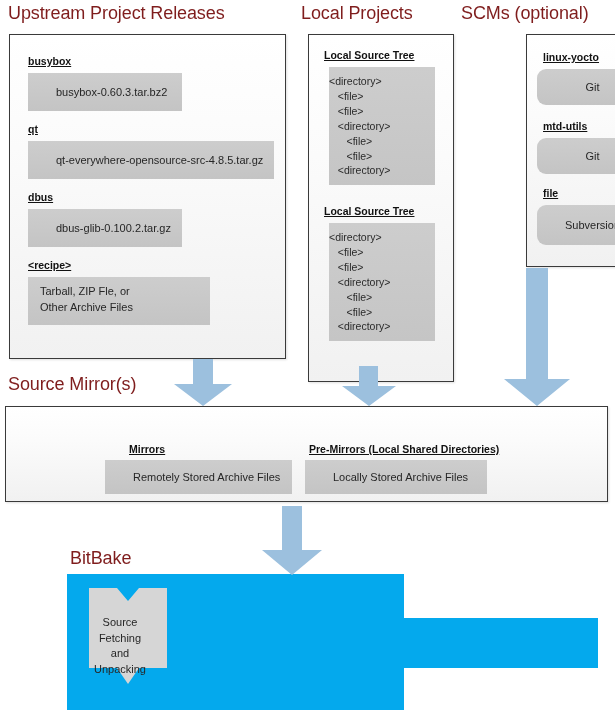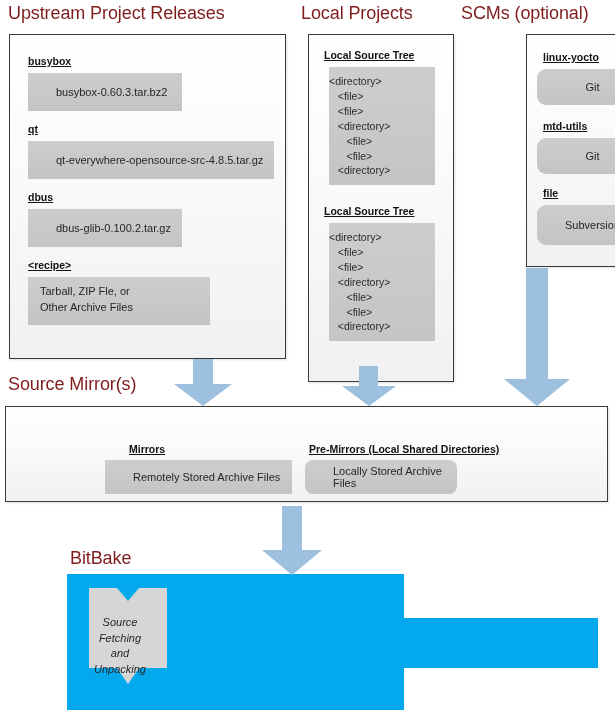--- a/index.html
+++ b/index.html
@@ -205,30 +205,30 @@
       <path d="M 26 0 L 48 0 L 48 111 L 70 111 L 37 138 L 4 111 L 26 111 Z" fill="#9CC0DE"></path>
     </svg>
   </div>
 
   <div class="panel" style="left:5px; top:406px; width:603px; height:96px;">
 
     <div class="group-label" style="left:101px; top:36px;padding-left:22px;">Mirrors</div>
     <div class="gbox pad-left" style="left:99px; top:53px; width:187px; height:34px;">Remotely Stored Archive Files</div>
 
     <div class="group-label" style="left:303px; top:36px;">Pre-Mirrors (Local Shared Directories)</div>
-    <div class="gbox pad-left" style="left:299px; top:53px; width:152px; height:34px;border-radius:8px;">Locally Stored Archive Files</div>
+    <div class="gbox pad-left" style="left:299px; top:53px; width:182px; height:34px;">Locally Stored Archive Files</div>
   </div>
 
   <div class="arrow-down" style="left:258px; top:506px;">
     <svg width="68" height="70" viewBox="0 0 68 70">
       <path d="M 24 0 L 44 0 L 44 44 L 64 44 L 34 69 L 4 44 L 24 44 Z" fill="#9CC0DE"></path>
     </svg>
   </div>
 
-  <div class="chevron-box" style="left:89px; top:588px; width:62px; height:98px;font-style:italic;">
+  <div class="chevron-box" style="left:89px; top:588px; width:62px; height:98px;">
     <svg width="78" height="98" viewBox="0 0 78 98" style="position:absolute;left:0;top:0;">
       <path d="M 0 0 L 28 0 L 39 13 L 50 0 L 78 0 L 78 80 L 50 80 L 39 96 L 28 80 L 0 80 Z" fill="#D6D6D6"></path>
     </svg>
     <div class="chev-label">
       <span>Source</span><br>
       <span>Fetching and</span><br>
       <span>Unpacking</span>
     </div>
   </div>
 

